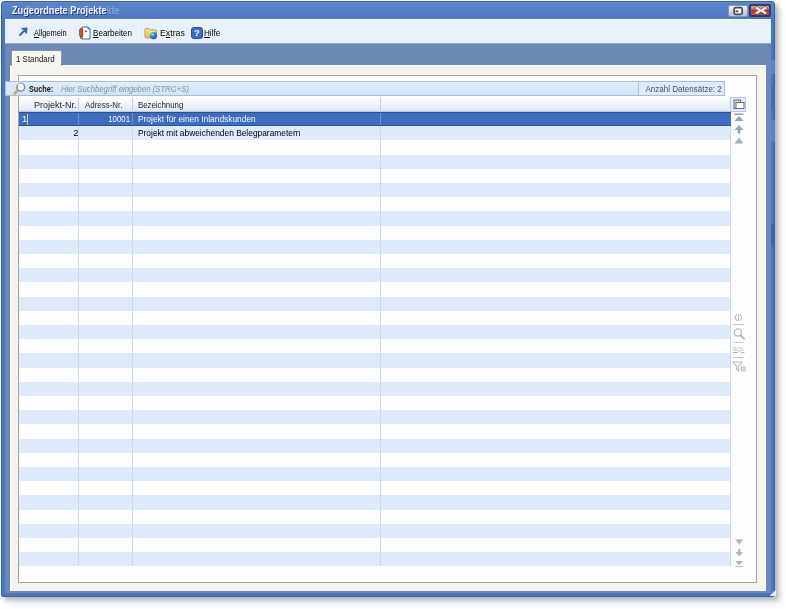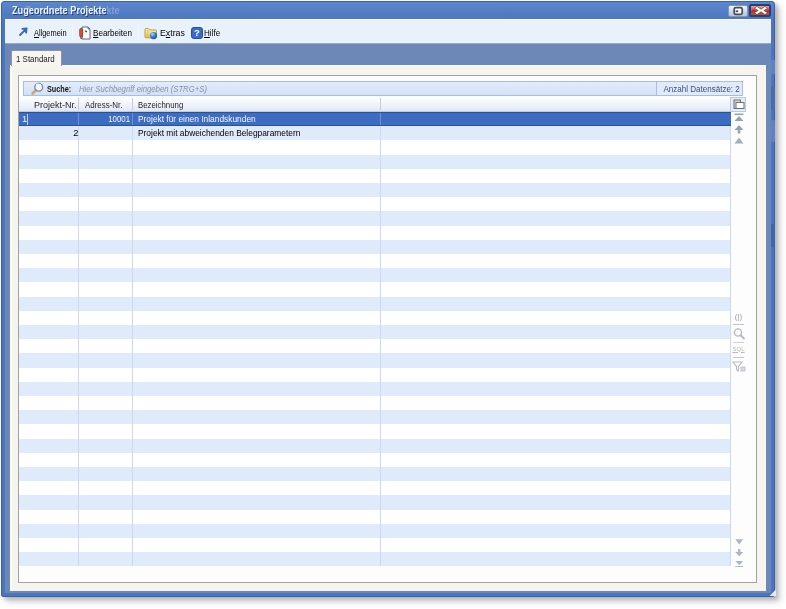--- a/index.html
+++ b/index.html
@@ -42,21 +42,21 @@
   #tab{position:absolute;left:10.5px;top:50px;width:51px;height:16px;background:#f7f5f0;
     border:1px solid #8a96a4;border-bottom:none;border-radius:2px 2px 0 0;z-index:3;}
   #tab span{position:absolute;left:4.6px;top:3px;font-size:9px;color:#1a1a1a;white-space:nowrap;
     transform:scaleX(0.88);transform-origin:left top;}
   #page{position:absolute;left:10px;top:65px;width:755.5px;height:526px;background:#f6f4ee;z-index:2;border-left:2px solid #fcfcf9;border-top:1px solid #fbfaf6;}
 
   
   #container{position:absolute;left:18px;top:75px;width:739px;height:508px;background:#fdfdfd;border:1px solid #a2a2a2;z-index:4;}
 
   
-  #searchbar{position:absolute;left:23px;top:81px;width:719.5px;height:15px;
+  #searchbar{position:absolute;left:5px;top:81px;width:719.5px;height:15px;
     background:linear-gradient(to bottom,#e2ecfa 0,#d2e2f5 100%);
     border:1px solid #a9bede;z-index:5;}
   #suche{position:absolute;left:23.1px;top:1.5px;font-size:9.3px;font-weight:bold;color:#101010;transform:scaleX(0.78);transform-origin:left top;}
   #placeholder{position:absolute;left:55px;top:1.5px;font-size:9px;font-style:italic;color:#8493ab;white-space:nowrap;transform:scaleX(0.86);transform-origin:left top;}
   #countbox{position:absolute;left:632px;top:-1px;width:87px;height:15px;
     background:#e0eafa;border:1px solid #a9bede;}
   #countbox span{position:absolute;right:2px;top:1.5px;font-size:8.5px;color:#3f4f6b;white-space:nowrap;transform:scaleX(0.945);transform-origin:right top;}
 
   
   #grid-header{position:absolute;left:19px;top:97px;width:712px;height:15px;z-index:6;

